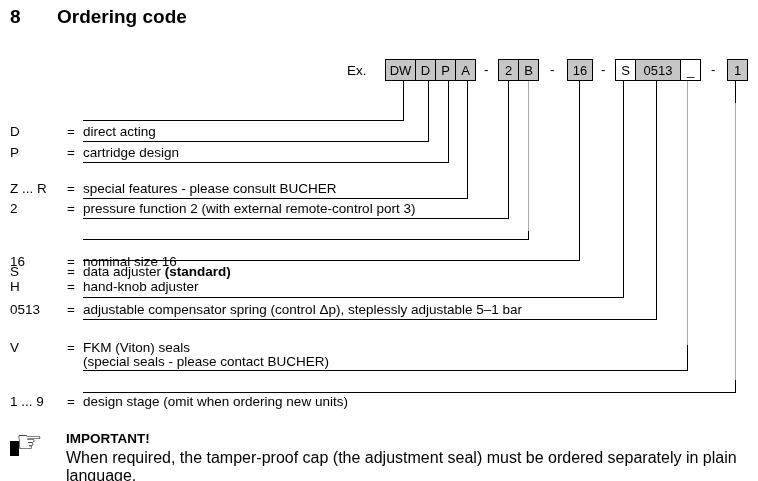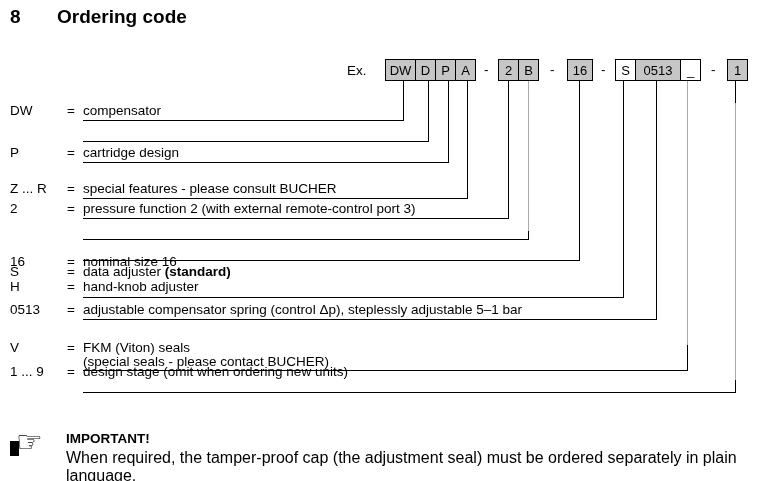--- a/index.html
+++ b/index.html
@@ -101,22 +101,22 @@
   <div class="hline" style="left:83px;top:162px;width:366px"></div>
   <div class="hline" style="left:83px;top:198px;width:385px"></div>
   <div class="hline" style="left:83px;top:218px;width:426px"></div>
   <div class="hline" style="left:83px;top:239px;width:446px"></div>
   <div class="hline" style="left:83px;top:260px;width:497px"></div>
   <div class="hline" style="left:83px;top:297px;width:541px"></div>
   <div class="hline" style="left:83px;top:319px;width:574px"></div>
   <div class="hline" style="left:83px;top:370px;width:605px"></div>
   <div class="hline" style="left:83px;top:392px;width:653px"></div>
 
-  <div class="row" style="top:103px">
-    <span class="code">DW</span><span class="eq">=</span><span class="desc"><span>compensator</span><b></b></span>
+  <div class="row" style="top:124px">
+    <span class="code">D</span><span class="eq">=</span><span class="desc"><span>direct acting</span><b></b></span>
   </div>
   <div class="row" style="top:145px">
     <span class="code">P</span><span class="eq">=</span><span class="desc"><span>cartridge design</span><b></b></span>
   </div>
   <div class="row" style="top:181px">
     <span class="code">Z ... R</span><span class="eq">=</span><span class="desc"><span>special features - please consult BUCHER</span><b></b></span>
   </div>
   <div class="row" style="top:201px">
     <span class="code">2</span><span class="eq">=</span><span class="desc"><span>pressure function 2 (with external remote-control port 3)</span><b></b></span>
   </div>
@@ -131,21 +131,21 @@
   </div>
   <div class="row" style="top:302px">
     <span class="code">0513</span><span class="eq">=</span><span class="desc"><span>adjustable compensator spring (control Δp), steplessly adjustable 5–1 bar</span><b></b></span>
   </div>
   <div class="row" style="top:340px">
     <span class="code">V</span><span class="eq">=</span><span class="desc"><span>FKM (Viton) seals</span><b></b></span>
   </div>
   <div class="row" style="top:354px">
     <span class="code"></span><span class="eq"></span><span class="desc"><span>(special seals - please contact BUCHER)</span><b></b></span>
   </div>
-  <div class="row" style="top:364px">
+  <div class="row" style="top:394px">
     <span class="code">1 ... 9</span><span class="eq">=</span><span class="desc"><span>design stage (omit when ordering new units)</span><b></b></span>
   </div>
 
   <div class="manicule">
     <span class="cuff"></span>
     <span class="hand">☞</span>
   </div>
   <div class="note-heading">IMPORTANT!</div>
   <div class="note-text">When required, the tamper-proof cap (the adjustment seal) must be ordered separately in plain language.</div>
 

